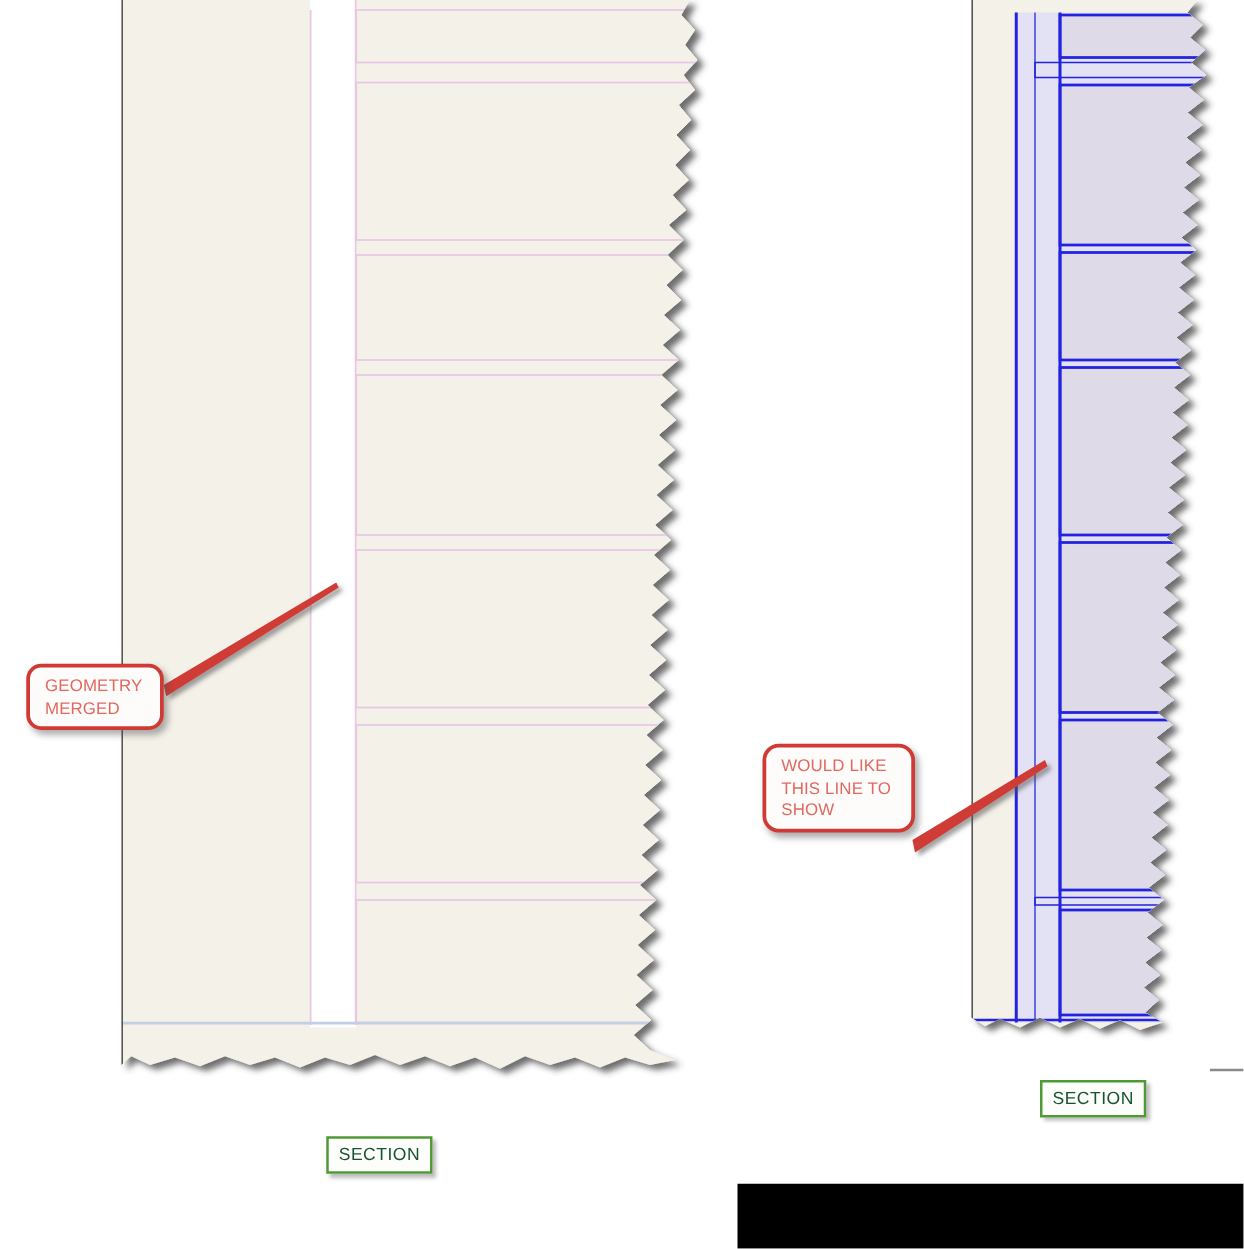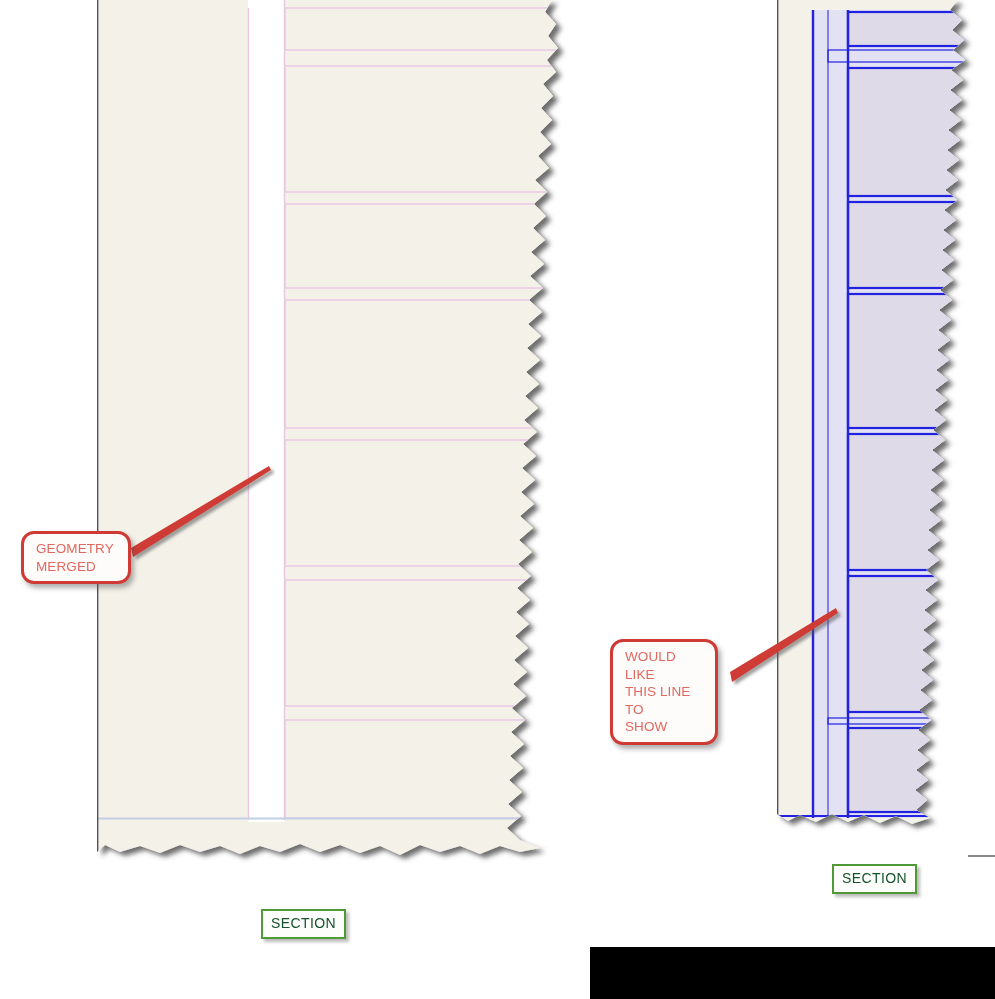--- a/index.html
+++ b/index.html
@@ -26,22 +26,22 @@
     border-radius: 13px;
     color: #e0685f;
     font-size: 13.5px;
     line-height: 17.5px;
     letter-spacing: 0.1px;
     padding: 6px 10px 6px 12px;
     white-space: pre-line;
     box-shadow: 3px 4px 5px rgba(80,80,80,0.45);
     z-index: 40;
   }
-  #callout-geometry-merged { left: 21px; top: 531px; width: 110px; }
-  #callout-line-show      { left: 610px; top: 639px; width: 108px; }
+  #callout-geometry-merged { left: 21px; top: 531px; width: 110px; border-radius: 12px; }
+  #callout-line-show      { left: 610px; top: 595px; width: 122px; }
 
   
   .section-tag {
     position: absolute;
     box-sizing: border-box;
     background: #fdfdfb;
     border: 2.5px solid #4f9a36;
     color: #14532d;
     font-size: 14px;
     line-height: 19px;

